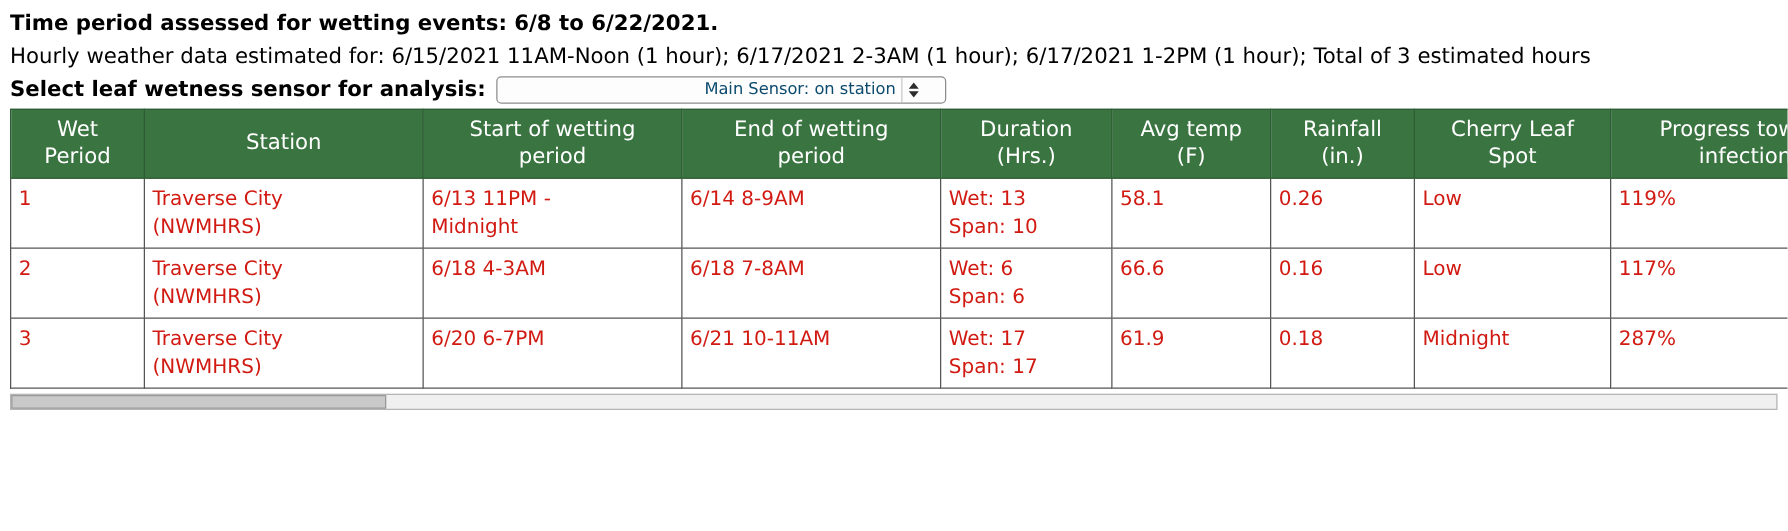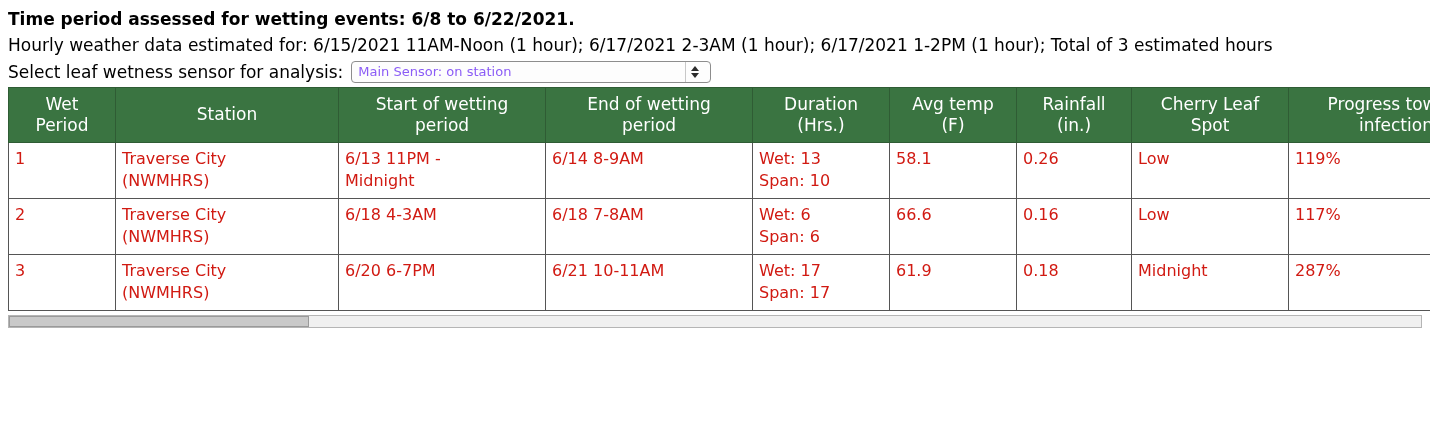--- a/index.html
+++ b/index.html
@@ -27,36 +27,37 @@
     font-weight: bold;
   }
   .sensor-row {
     display: flex;
     align-items: center;
     gap: 8px;
     margin-top: 2px;
     margin-bottom: 4px;
   }
   .sensor-label {
-    font-weight: normal;
+    font-weight: bold;
     white-space: nowrap;
   }
   .select-box {
     position: relative;
     width: 360px;
     height: 22px;
     border: 1px solid #8d8d8d;
     border-radius: 4px;
     background: #fdfdfd;
     box-sizing: border-box;
     display: flex;
     align-items: center;
-    padding: 0 6px;
+    padding: 0 16px;
     font-size: 13px;
-    color: #8b5cf6;
+    color: #0c4a6e;
+    text-align: right;
   }
   .select-text {
     flex: 1;
     overflow: hidden;
     white-space: nowrap;
   }
   .select-arrows {
     width: 18px;
     height: 20px;
     border-left: 1px solid #c8c8c8;

